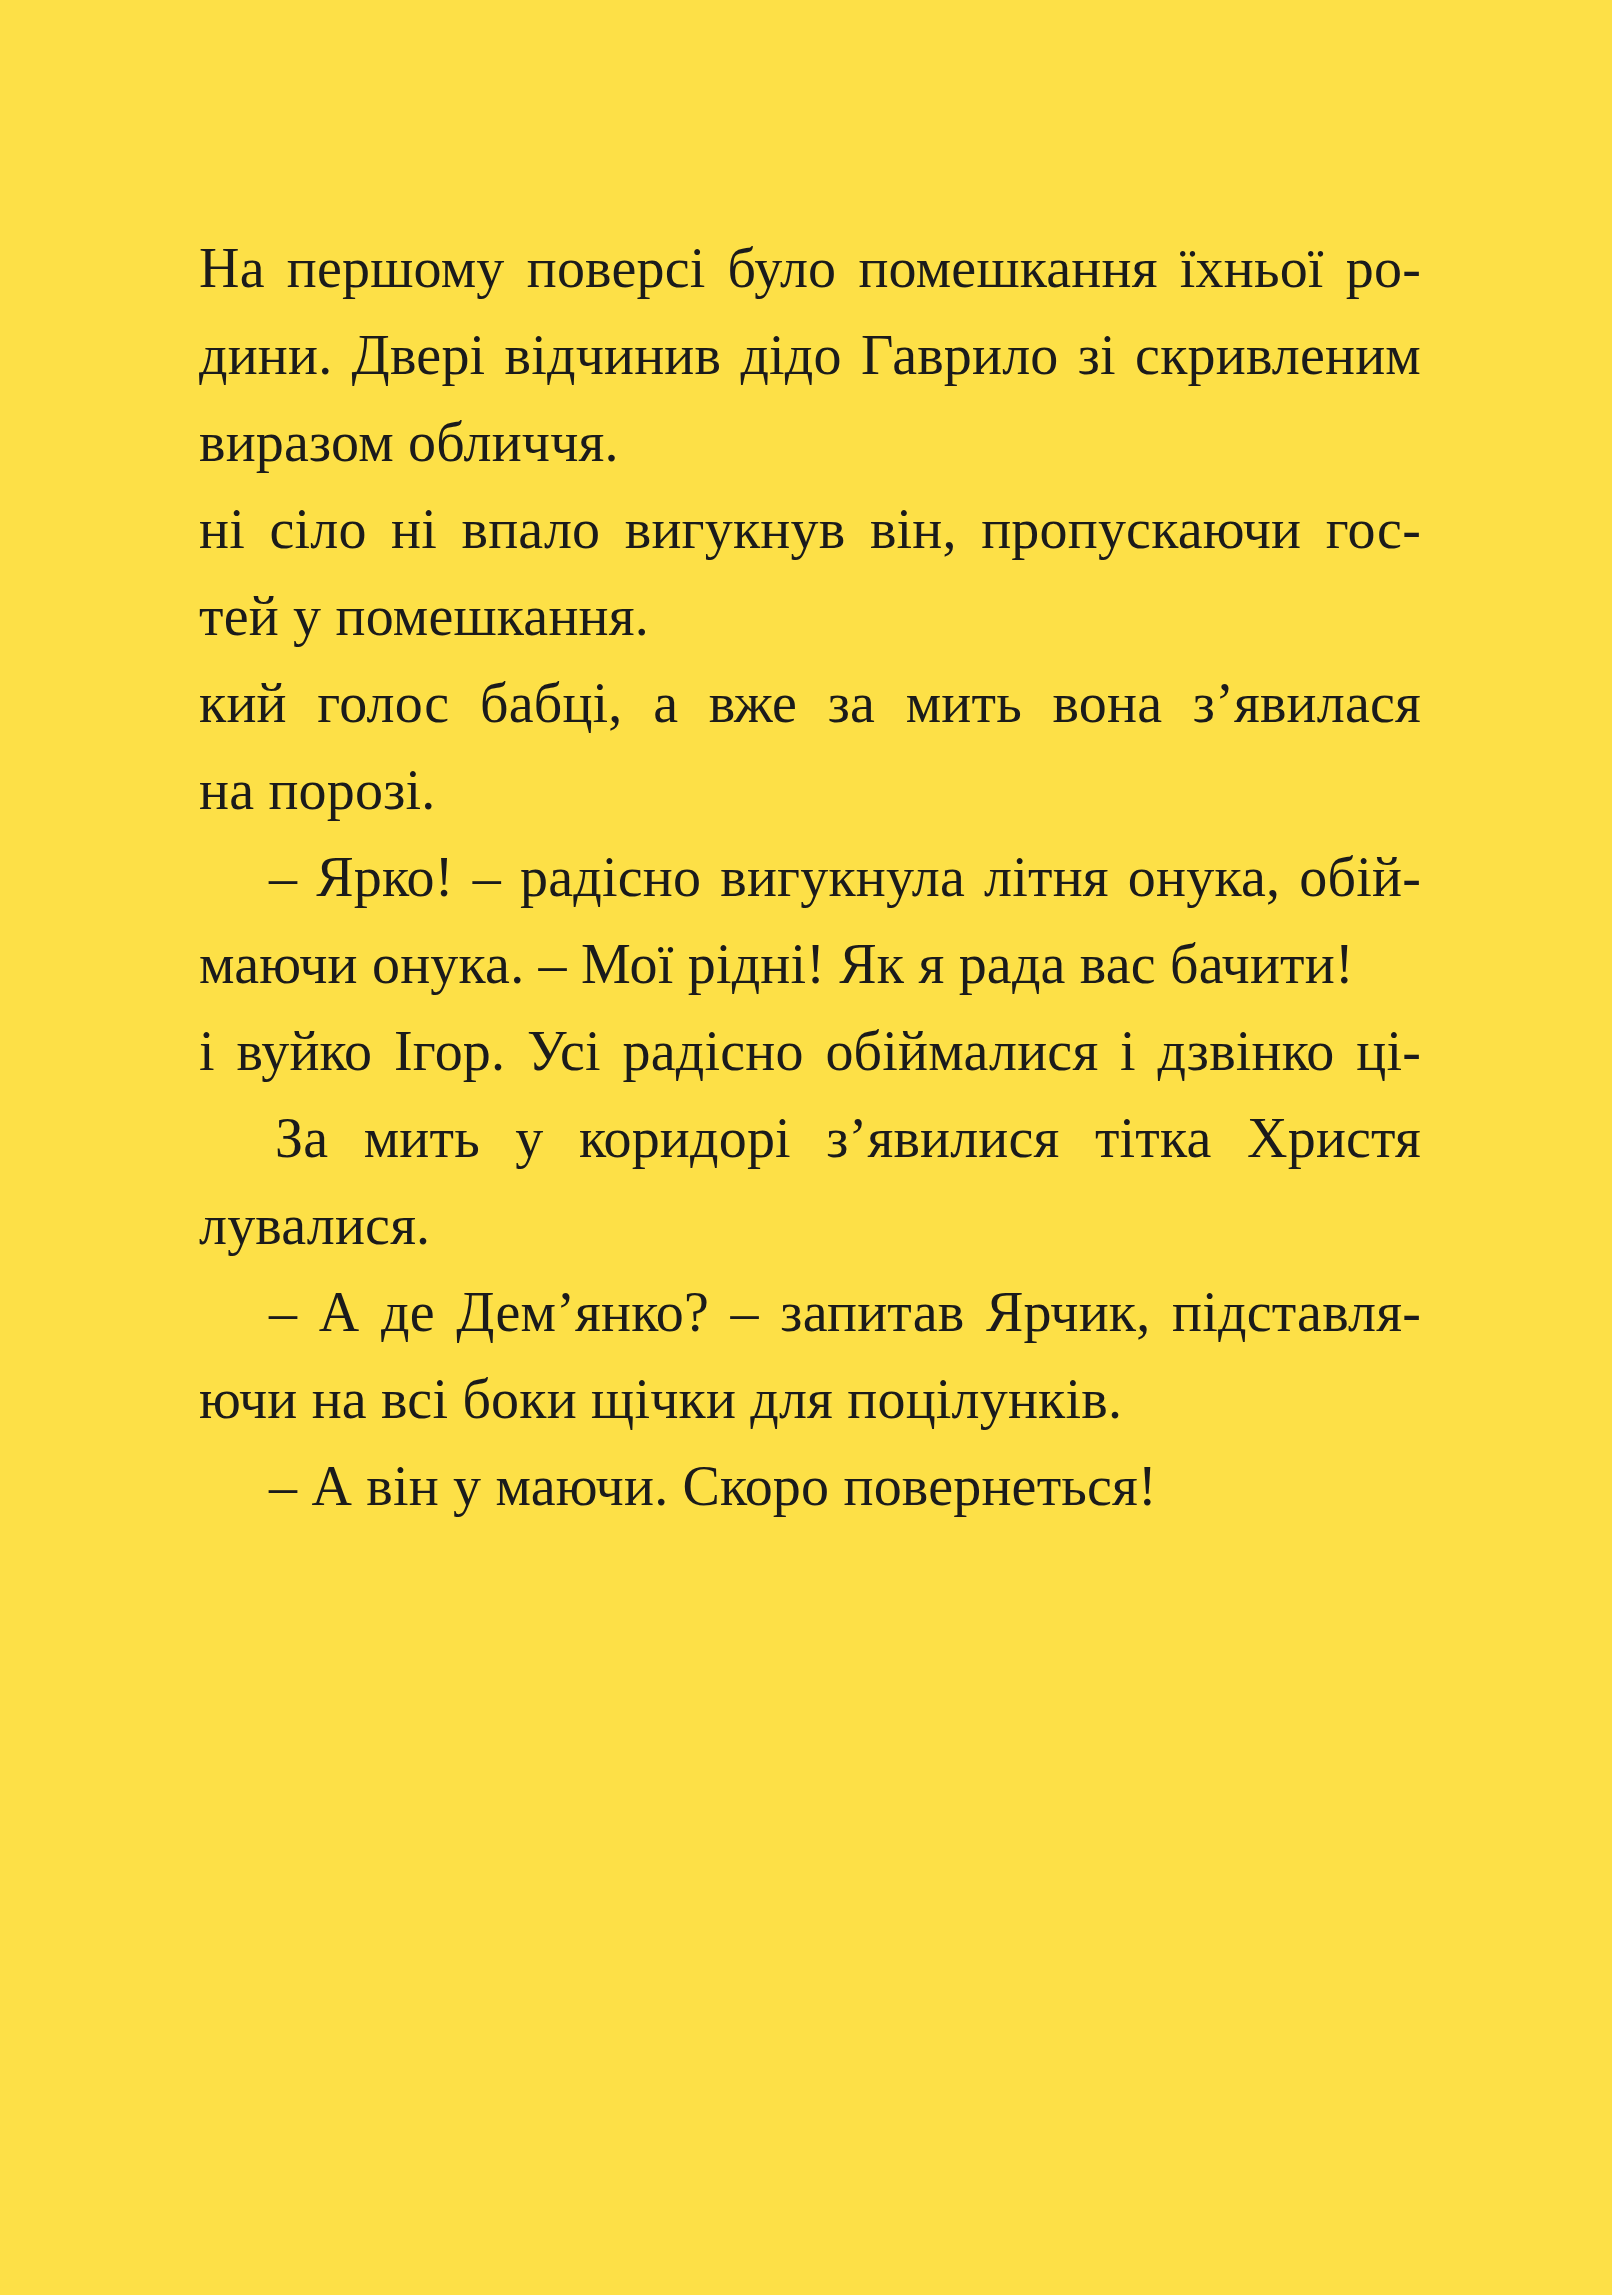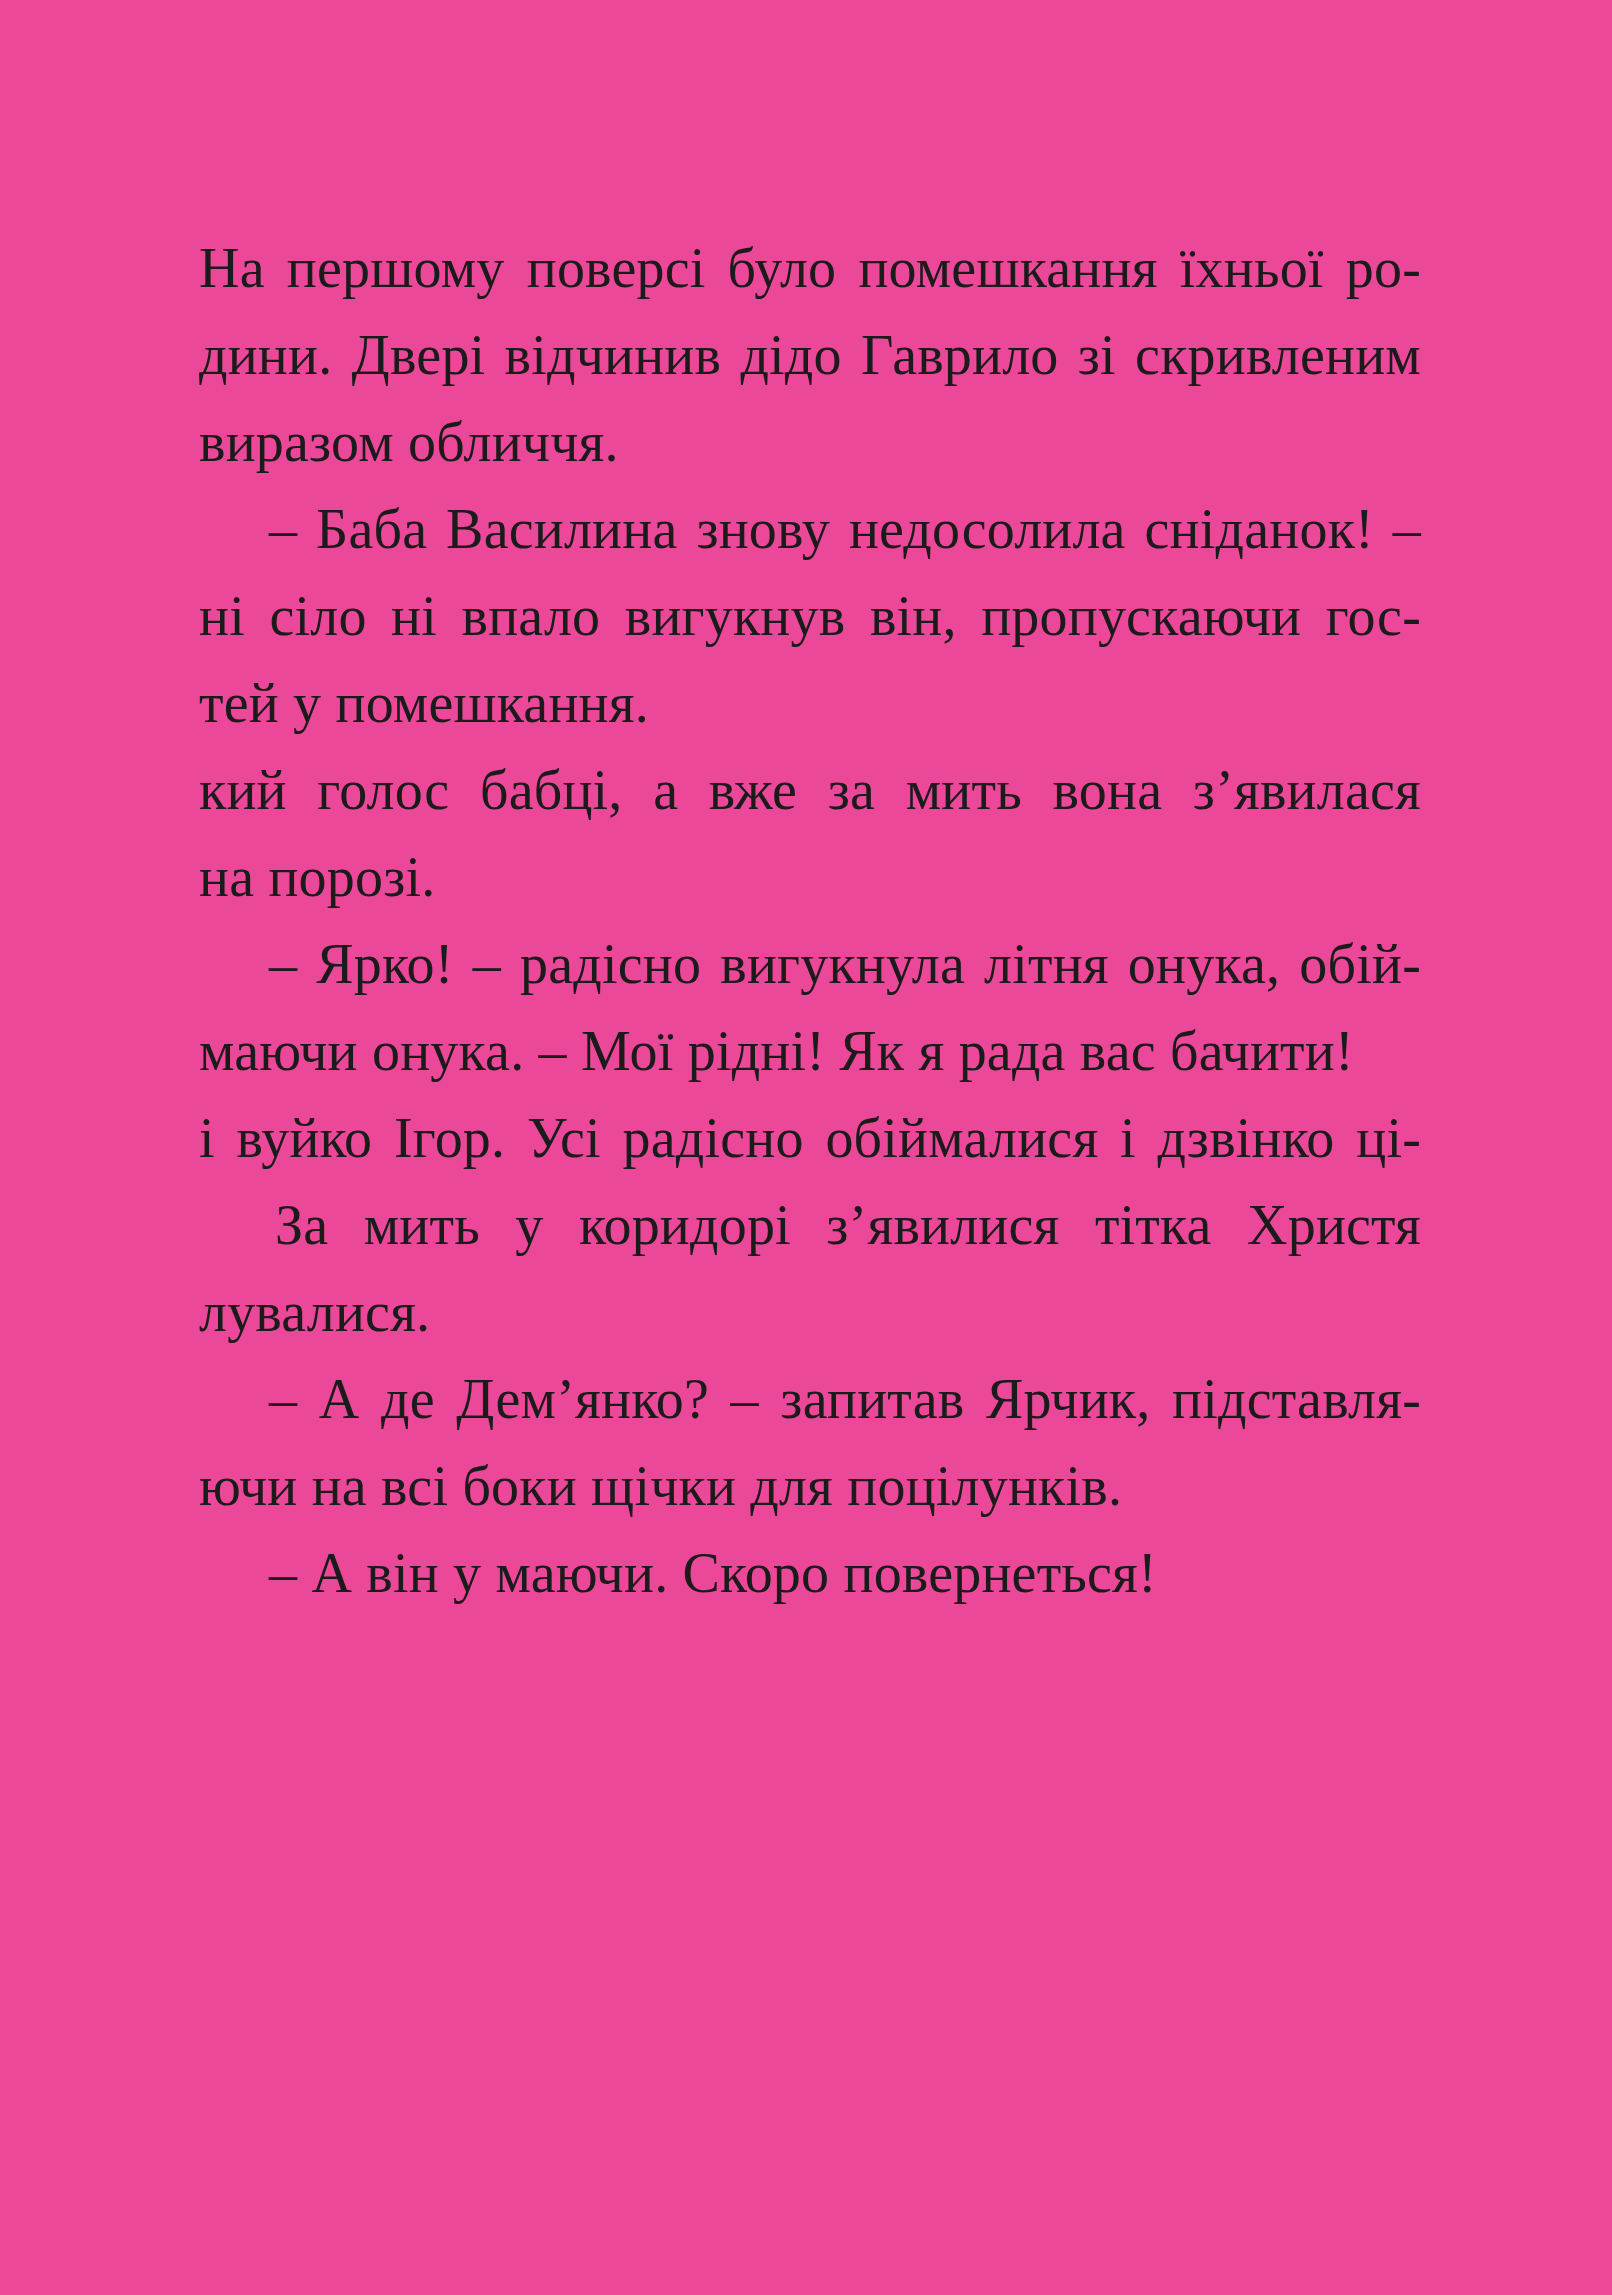--- a/index.html
+++ b/index.html
@@ -12,21 +12,21 @@
       height: 2295px;
       position: relative;
       overflow: hidden;
     }
     .page {
       position: absolute;
       left: 0;
       top: 0;
       width: 1613px;
       height: 2295px;
-      background: #ec4899;
+      background: #fde047;
     }
     .text-block {
       position: absolute;
       left: 199px;
       top: 225px;
       width: 1222px;
       font-family: "Liberation Serif", "DejaVu Serif", serif;
       font-size: 56px;
       line-height: 87px;
       color: #1b1b1b;
@@ -52,21 +52,20 @@
     }
   </style>
 </head>
 <body>
 
 <div class="page">
   <div class="text-block">
     <span class="line justify">На першому поверсі було помешкання їхньої ро-</span>
     <span class="line justify">дини. Двері відчинив дідо Гаврило зі скривленим</span>
     <span class="line">виразом обличчя.</span>
-    <span class="line justify indent">– Баба Василина знову недосолила сніданок! –</span>
     <span class="line justify">ні сіло ні впало вигукнув він, пропускаючи гос-</span>
     <span class="line">тей у помешкання.</span>
     <span class="line justify">кий голос бабці, а вже за мить вона з’явилася</span>
     <span class="line">на порозі.</span>
     <span class="line justify indent">– Ярко! – радісно вигукнула літня онука, обій-</span>
     <span class="line">маючи онука. – Мої рідні! Як я рада вас бачити!</span>
     <span class="line justify">і вуйко Ігор. Усі радісно обіймалися і дзвінко ці-</span>
     <span class="line justify indent-plain">За мить у коридорі з’явилися тітка Христя</span>
     <span class="line">лувалися.</span>
     <span class="line justify indent">– А де Дем’янко? – запитав Ярчик, підставля-</span>

